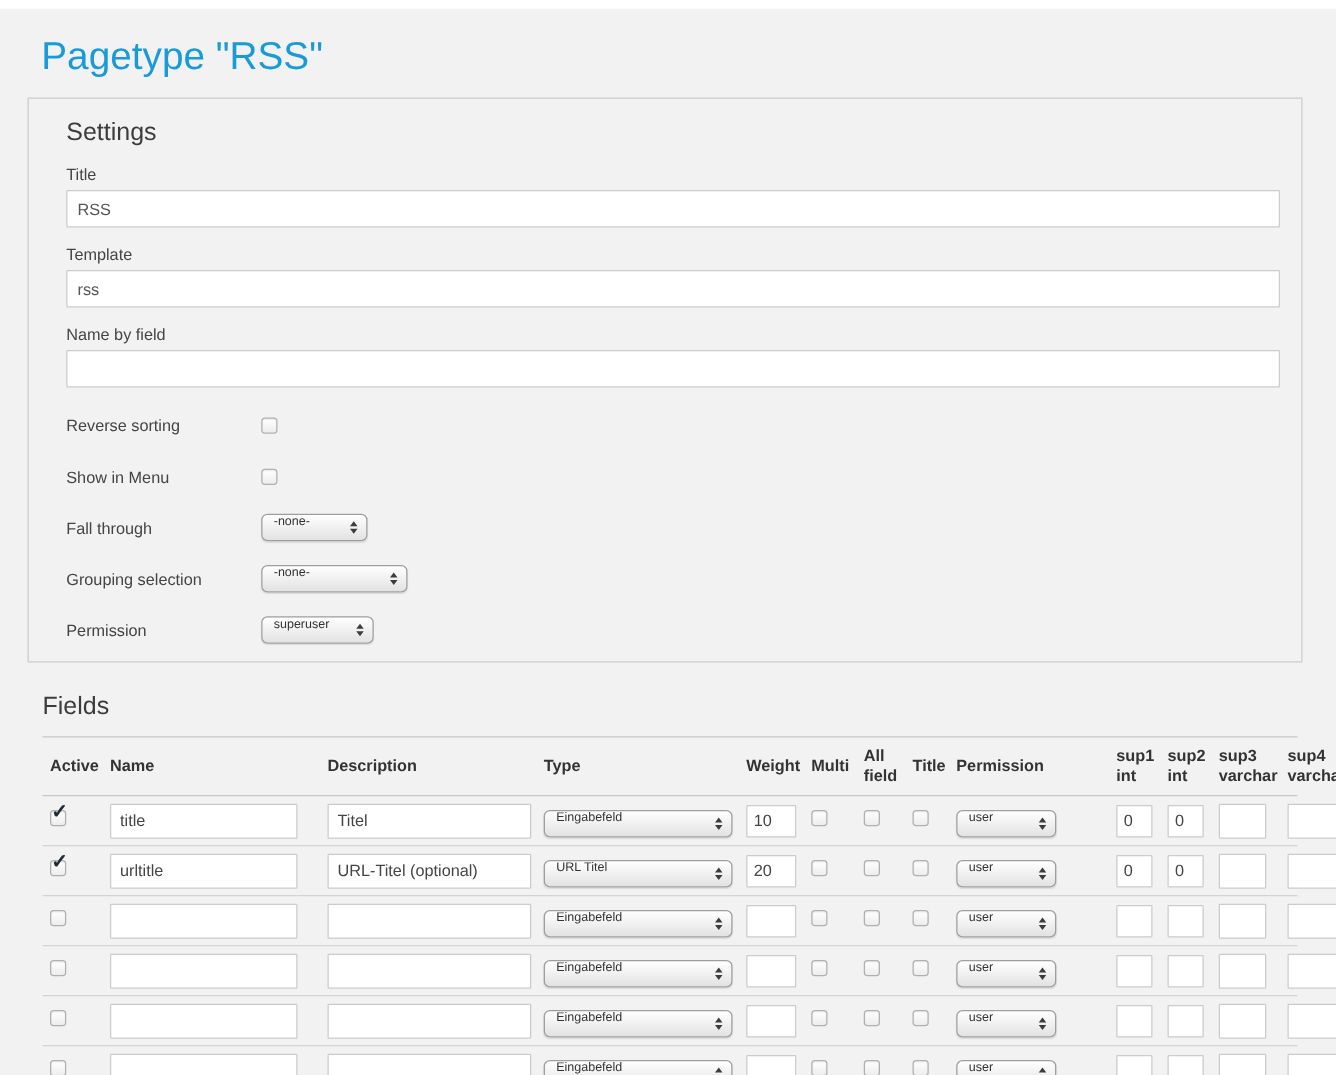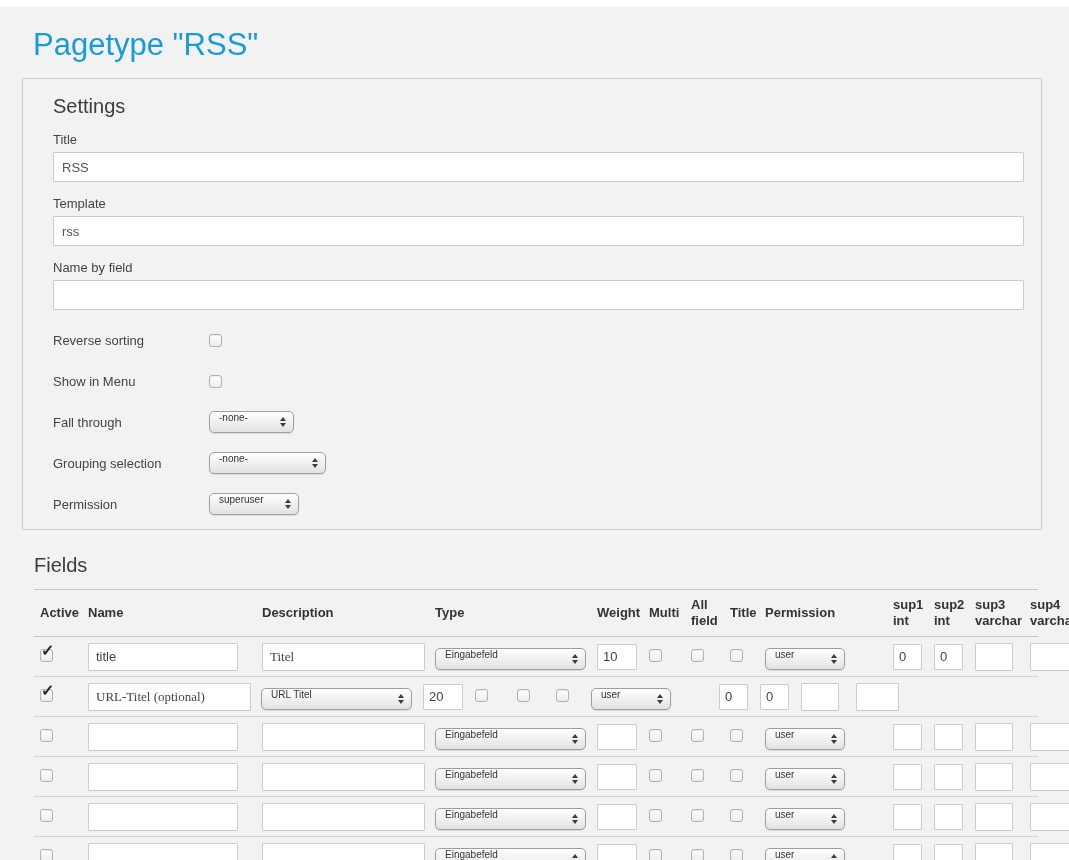--- a/index.html
+++ b/index.html
@@ -90,21 +90,21 @@
   .c8{width:39px;flex:none;padding-left:4px;}
   .c9{width:100px;flex:none;}
   .c10{width:41px;flex:none;margin-left:28px;}
   .c11{width:41px;flex:none;}
   .c12{width:55px;flex:none;}
   .c13{width:48px;flex:none;}
 
   .cell-input { height:28px; margin:0; border:1px solid #ccc; background:#fff;
     font-family:inherit; font-size:13px; color:#444; padding:0 7px; outline:none; border-radius:1px; }
   .in-name { width:150px; }
-  .in-desc { width:163px;font-family:Liberation Serif, serif; }
+  .in-desc { width:163px; }
   .in-weight { width:40px; height:26px; padding:0 5px; }
   .in-sup-s { width:29px; height:26px; padding:0 5px; }
   .in-sup3 { width:38px; height:28px; padding:0 5px; }
   .in-sup4 { width:43px; height:28px; padding:0 5px; }
   .w-type { width:151px; }
   .w-user { width:80px; }
 </style>
 </head>
 <body>
 
@@ -259,20 +259,23 @@
     </div>
   </div>
 
   <div class="ft-row">
     <div class="c1">
       <span class="cb">
         <input type="checkbox" checked="" style="">
         <span class="box"></span>
       </span>
     </div>
+    <div class="c2">
+      <input class="cell-input in-name" type="text" value="urltitle" style="">
+    </div>
     <div class="c3">
       <input class="cell-input in-desc" type="text" value="URL-Titel (optional)" style="">
     </div>
     <div class="c4">
       <span class="mac-select w-type">
         <span>URL Titel</span>
         <span class="sel-arrows">
               <span class="tri-up"></span>
               <span class="tri-down"></span>
             </span>

